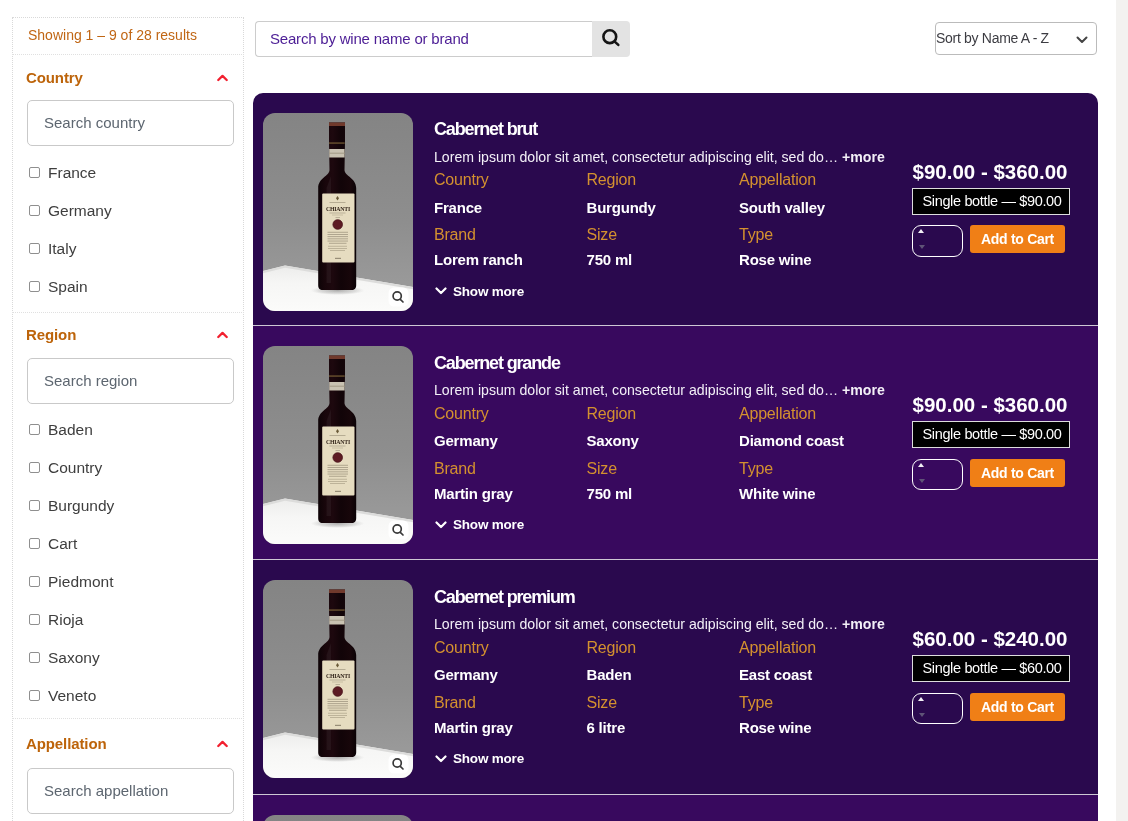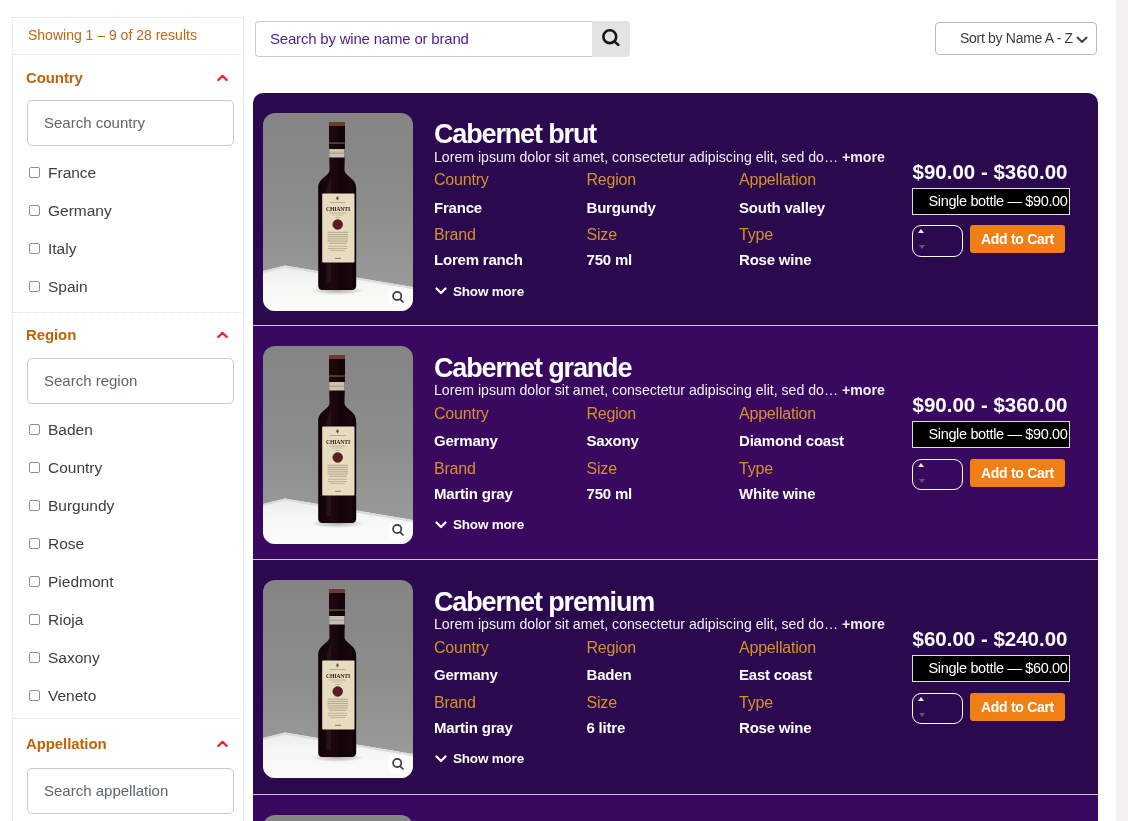--- a/index.html
+++ b/index.html
@@ -17,36 +17,36 @@
 .chk{position:absolute;left:29px;height:17px;display:flex;align-items:center}
 .chk .box{width:11px;height:11px;border:1.5px solid #8f8f8f;border-radius:2px;display:inline-block}
 .chk .cl{margin-left:8px;font-size:15.5px;color:#3e3e3e}
 
 #tsearch{position:absolute;left:255px;top:21px;width:337px;height:36px;border:1px solid #ccc;
 border-right:none;border-radius:4px 0 0 4px;background:#fff;color:#4c1d95;font-size:15px;
 letter-spacing:-0.2px;font-weight:500;line-height:34px;padding-left:14px}
 #tbtn{position:absolute;left:592px;top:21px;width:38px;height:36px;background:#e3e3e3;
 border-radius:0 4px 4px 0}
 #sort{position:absolute;left:935px;top:22px;width:162px;height:33px;border:1px solid #bbb;
-border-radius:4px;background:#fff;font-size:14px;letter-spacing:-0.3px;color:#3c3c42;line-height:31px;padding-left:24px}
+border-radius:4px;background:#fff;font-size:14px;letter-spacing:-0.3px;color:#3c3c42;line-height:31px;padding-left:0}
 #scroll{position:absolute;left:1116px;top:0;width:12px;height:821px;background:#f3f2f0}
 
 .card{position:absolute;left:253px;width:845px;overflow:hidden}
 .thumb{position:absolute;left:9.5px;top:20px;width:150px;height:198px;border-radius:12px;
 overflow:hidden}
-.title{position:absolute;left:181px;top:26.5px;font-size:27px;letter-spacing:-1.15px;font-weight:bold;color:#fff}
+.title{position:absolute;left:181px;top:26.5px;font-size:18px;letter-spacing:-1.15px;font-weight:bold;color:#fff}
 .desc{position:absolute;left:181px;top:55px;font-size:15px;color:#f3f0f7;transform:scaleX(0.941);transform-origin:0 0;white-space:nowrap}
 .lab{position:absolute;font-size:16px;letter-spacing:-0.2px;color:#d4912f}
 .val{position:absolute;font-size:15px;letter-spacing:-0.2px;font-weight:bold;color:#fff}
 .showmore{position:absolute;left:182px;top:191px;display:flex;align-items:center;gap:6px}
 .showmore span{font-size:13.5px;letter-spacing:-0.2px;font-weight:bold;color:#fff}
 .price{position:absolute;left:658px;top:67px;width:158px;font-size:20.5px;font-weight:bold;
 color:#fff;text-align:center;white-space:nowrap}
 .single{position:absolute;left:658.5px;top:95px;width:158px;height:27px;background:#000;
-border:1px solid #ddd;color:#fff;font-size:14.5px;letter-spacing:-0.35px;line-height:25px;padding-left:16px;white-space:nowrap}
+border:1px solid #ddd;color:#fff;font-size:14.5px;letter-spacing:-0.35px;line-height:25px;padding-left:10px;white-space:nowrap}
 .qty{position:absolute;left:659px;top:132.5px;width:51px;height:31.5px;
 border:1.5px solid #fff;border-radius:9px}
 .arr-up{position:absolute;left:5px;top:3px;width:0;height:0;
 border-left:3.8px solid transparent;border-right:3.8px solid transparent;border-bottom:4.8px solid #f2f0f5}
 .arr-dn{position:absolute;left:5.5px;top:19px;width:0;height:0;
 border-left:3.4px solid transparent;border-right:3.4px solid transparent;border-top:4.4px solid #5f5477}
 .atc{position:absolute;left:717px;top:132.5px;width:95px;height:28px;background:#f07f16;
 border-radius:3px;color:#fff;font-size:14px;letter-spacing:-0.3px;font-weight:bold;text-align:center;line-height:28px}
 </style></head><body>
 <div id="side"></div>
@@ -86,21 +86,21 @@
 <div class="chk" style="top:459px">
     <span class="box"></span>
     <span class="cl">Country</span>
   </div>
 <div class="chk" style="top:497px">
     <span class="box"></span>
     <span class="cl">Burgundy</span>
   </div>
 <div class="chk" style="top:535px">
     <span class="box"></span>
-    <span class="cl">Rose</span>
+    <span class="cl">Cart</span>
   </div>
 <div class="chk" style="top:573px">
     <span class="box"></span>
     <span class="cl">Piedmont</span>
   </div>
 <div class="chk" style="top:611px">
     <span class="box"></span>
     <span class="cl">Rioja</span>
   </div>
 <div class="chk" style="top:649px">

